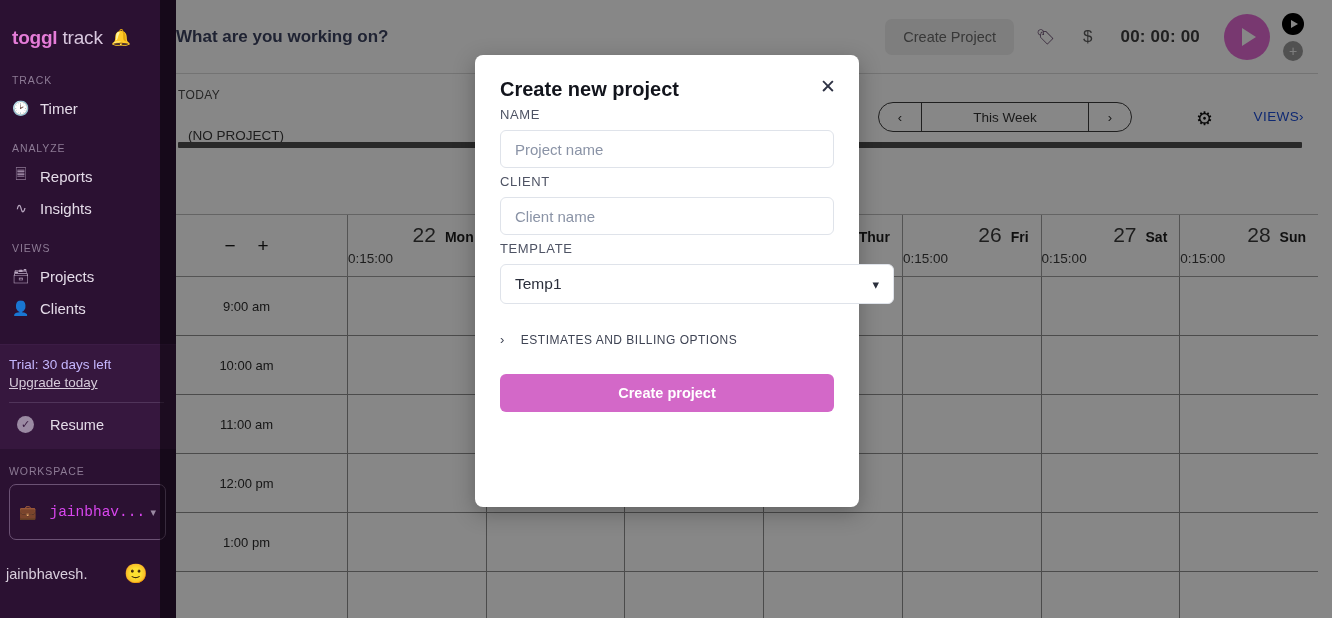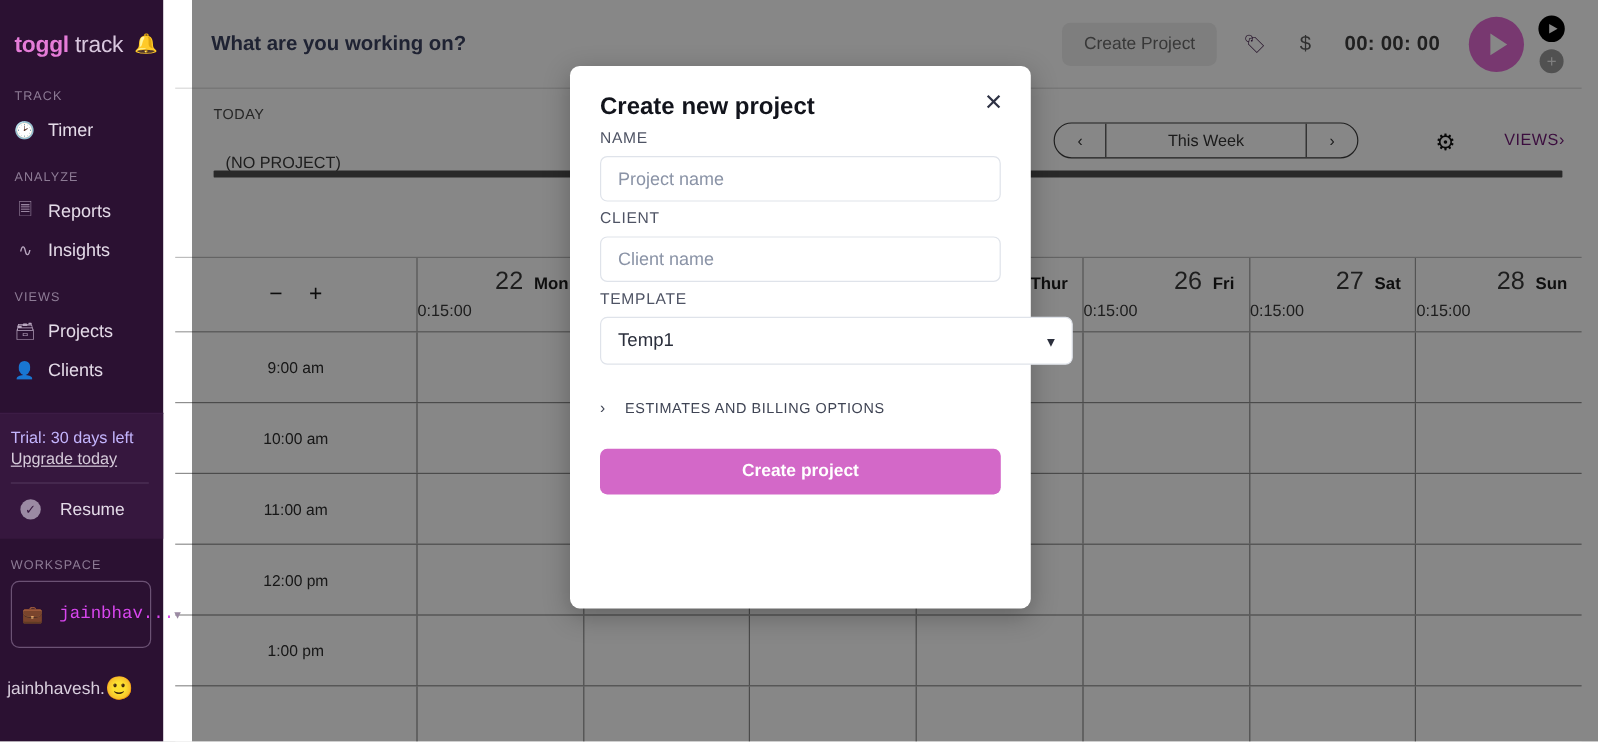--- a/index.html
+++ b/index.html
@@ -7,21 +7,21 @@
     width: 1332px; height: 618px;
     overflow: hidden;
     font-family: "Liberation Sans", sans-serif;
     background: #ffffff;
   }
   #app { position: relative; width: 1332px; height: 618px; }
 
   
   #sidebar {
     position: absolute; left: 0; top: 0;
-    width: 136px; height: 618px;
+    width: 176px; height: 618px;
     background: #2b1132;
     z-index: 5;
   }
   .sb-logo-row {
     display: flex; align-items: center;
     padding: 20px 0 0 12px;
     height: 56px;
   }
   .sb-logo { font-size: 19px; letter-spacing: -0.2px; }
   .sb-logo .b { font-weight: bold; color: #e57cd8; }
@@ -81,21 +81,21 @@
     border-radius: 7px;
     height: 56px;
     display: flex; align-items: center;
     padding: 0 9px;
   }
   .sb-ws-box .bag { color: #cfc0d5; font-size: 14px; margin-right: 13px; }
   .sb-ws-name { color: #d946ef; font-size: 14.5px; flex: 1; font-family: Liberation Mono, monospace; }
   .sb-ws-chev { color: #9b8aa3; font-size: 11px; }
   .sb-user {
     display: flex; align-items: center;
-    padding: 22px 14px 0 6px;
+    padding: 22px 4px 0 6px;
   }
   .sb-user-name { color: #d9cfdd; font-size: 14.5px; flex: 1; }
   .sb-emoji { font-size: 19px; margin-right: 24px; }
   .sb-accent {
     position: absolute; left: 158px; top: 58px;
     width: 2px; height: 18px; background: #9b3fa0;
   }
 
   
   #main {
@@ -186,21 +186,21 @@
   .week-nav .lbl {
     width: 166px; display: flex; align-items: center; justify-content: center;
     font-size: 13.5px; color: #333;
   }
   .gear-icon {
     position: absolute; right: 105px; top: 33px;
     font-size: 19px; color: #111;
   }
   .views-btn {
     position: absolute; right: 14px; top: 35px;
-    font-size: 13.5px; color: #701a75; letter-spacing: 0.4px;
+    font-size: 13.5px; color: #1d4ed8; letter-spacing: 0.4px;
   }
 
   
   .cal { position: relative; }
   .cal-head {
     display: flex; height: 62px;
     border-bottom: 1px solid #9f9f9f;
   }
   .cal-head .timecol {
     width: 202px; flex: none;

